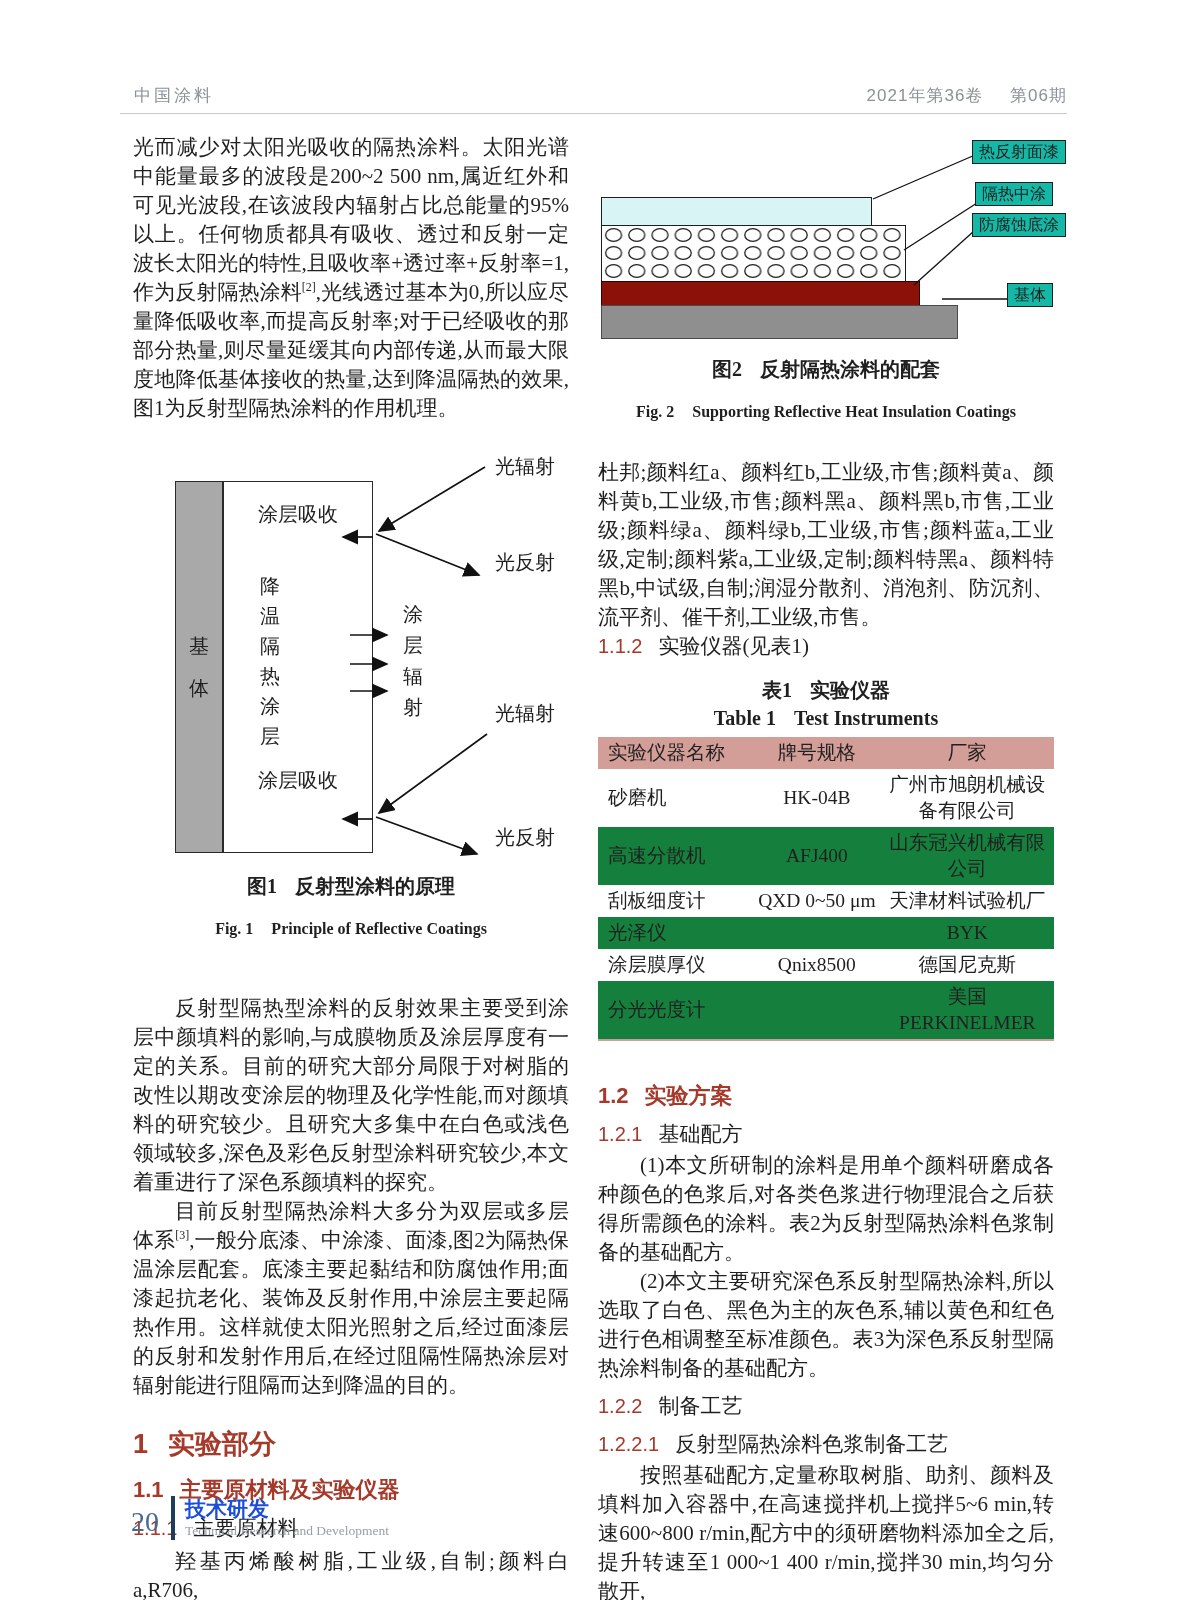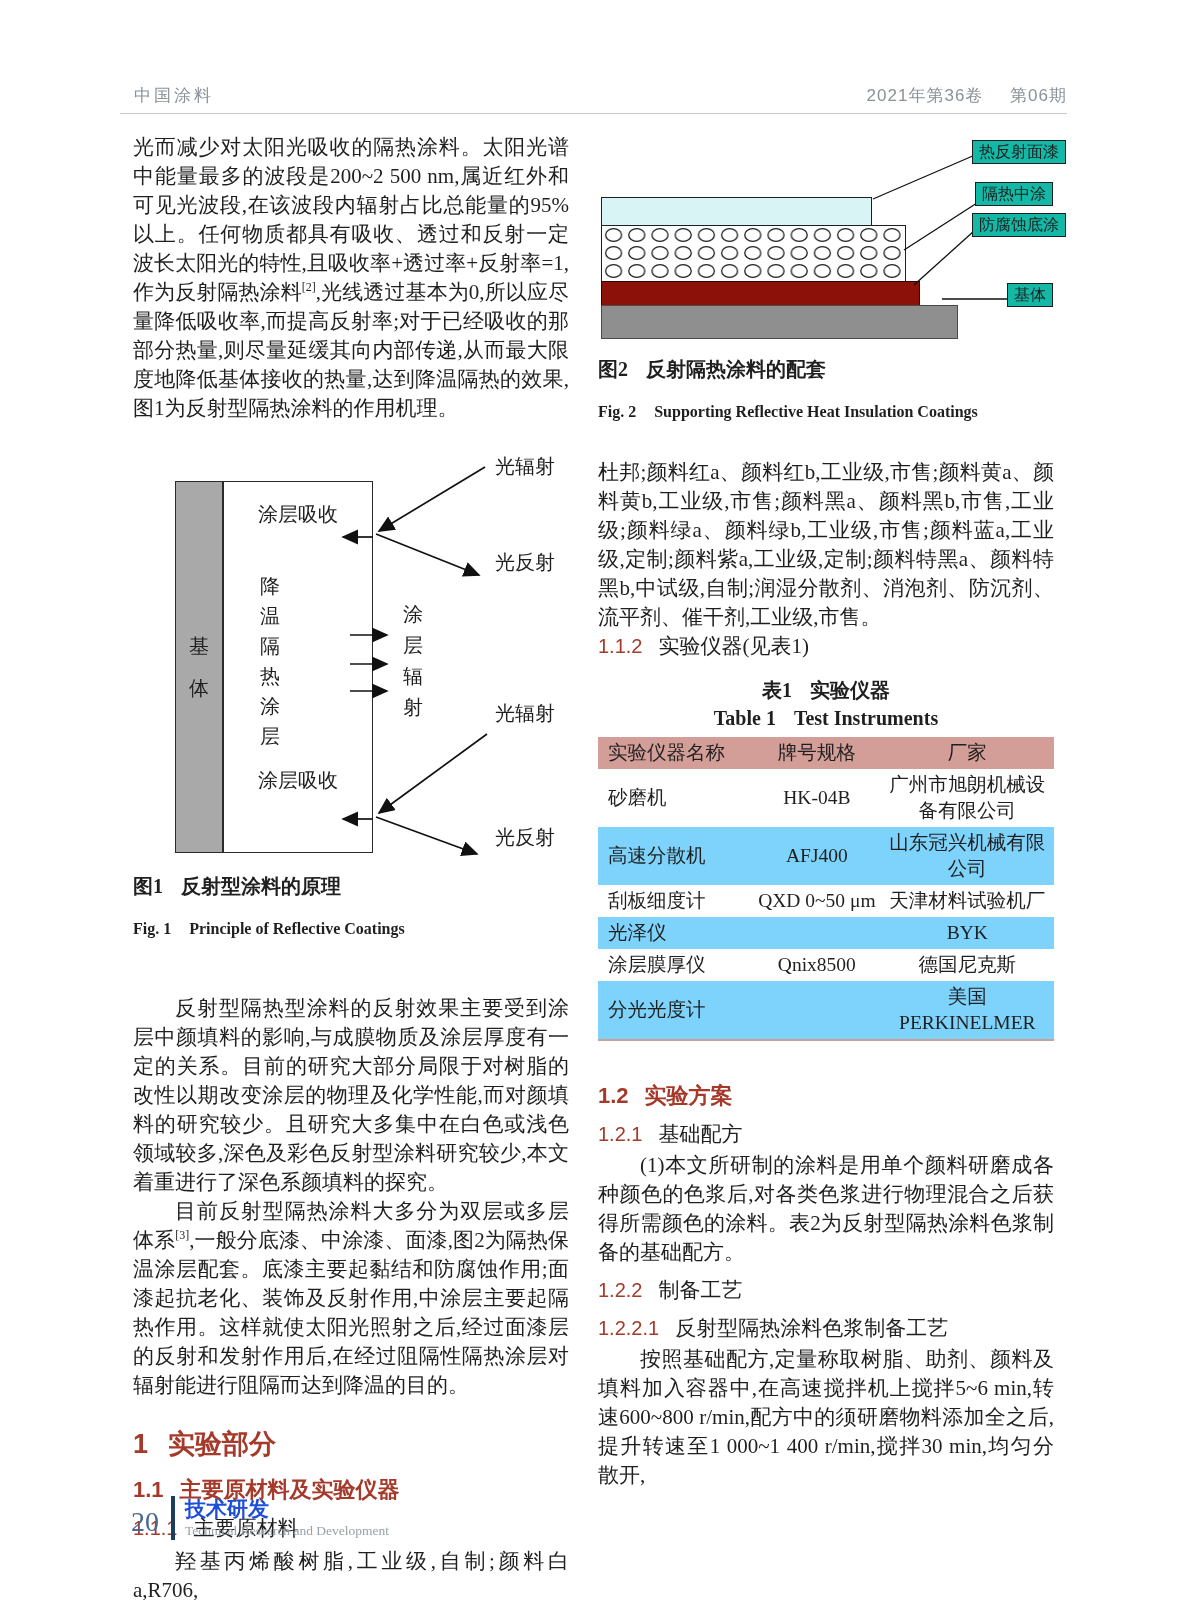--- a/index.html
+++ b/index.html
@@ -64,21 +64,21 @@
   .fig1 .absorb-bottom { position:absolute; left:90px; top:318px; width:150px; text-align:center; font-size:20px; }
   .fig1 .coating-vert  { position:absolute; left:125px; top:122px; width:24px; font-size:20px; line-height:30px; }
   .fig1 .radiate-vert  { position:absolute; left:268px; top:150px; width:24px; font-size:20px; line-height:31px; }
   .fig1 .lbl { position:absolute; font-size:20px; white-space:nowrap; }
   .fig1 .lbl-in-top  { left:362px; top:4px; }
   .fig1 .lbl-ref-top { left:362px; top:100px; }
   .fig1 .lbl-in-bot  { left:362px; top:251px; }
   .fig1 .lbl-ref-bot { left:362px; top:375px; }
   .fig1 svg.arrows { position:absolute; left:0; top:0; }
   
-  .caption { margin-top:8px; text-align:left; font-weight:bold; }
+  .caption { margin-top:8px; text-align:center; font-weight:bold; }
   .caption .cn { font-size:20px; }
   .caption .en { font-size:16px; margin-top:20px; }
   .caption .gap { display:inline-block; width:18px; }
   
   .fig2 { position:relative; width:456px; height:207px; }
   .fig2 .layer { position:absolute; border:1.3px solid #1e1e1e; }
   .fig2 .layer-top    { left:3px; top:64px;  width:271px; height:29px; background:#d9f4f4; }
   .fig2 .layer-mid    { left:3px; top:92px;  width:305px; height:57px; background:#ffffff; }
   .fig2 .layer-primer { left:3px; top:148px; width:319px; height:25px; background:#8c1108; border-color:#300303; }
   .fig2 .layer-base   { left:3px; top:172px; width:357px; height:34px; background:#8f8f8f; border-color:#4a4a4a; }
@@ -95,21 +95,21 @@
   .tbl-title { margin-top:16px; text-align:center; font-weight:bold; }
   .tbl-title .cn { font-size:20px; }
   .tbl-title .en { font-size:20px; margin-top:3px; }
   .tbl-title .gap { display:inline-block; width:18px; }
   table.instruments { width:100%; border-collapse:collapse; margin-top:7px; font-size:19.5px; }
   table.instruments th, table.instruments td { font-weight:normal; padding:3px 4px; line-height:26px; }
   table.instruments th:first-child, table.instruments td:first-child { text-align:left; padding-left:10px; width:34%; }
   table.instruments th:nth-child(2), table.instruments td:nth-child(2) { text-align:center; width:28%; }
   table.instruments th:nth-child(3), table.instruments td:nth-child(3) { text-align:center; width:38%; }
   table.instruments tr.hdr  { background:#d49e98; }
-  table.instruments tr.alt  { background:#7dd3fc; }
+  table.instruments tr.alt  { background:#15803d; }
   table.instruments tr:last-child { border-bottom:2px solid #c9a09a; }
   
   .page-footer { position:absolute; left:131px; top:1496px; display:flex; align-items:center; }
   .page-footer .pagenum {
     font-size:28px; color:#46698e; margin-right:12px; margin-top:8px;
     font-family:"Liberation Serif","DejaVu Serif",serif;
   }
   .page-footer .bar { width:4px; height:44px; background:#1e3c5e; margin-right:10px; }
   .page-footer .sec-cn {
     font-family:"Liberation Sans","DejaVu Sans",sans-serif;
@@ -298,20 +298,21 @@
     <div class="h2-heading" style="margin-top:40px;">
       <span class="num">1.2</span>
       <span class="txt">实验方案</span>
     </div>
     <div class="h3-heading">
       <span class="num">1.2.1</span>
       <span class="txt">基础配方</span>
     </div>
 
     <p class="body-text indent" style="margin-top:2px;">(1)本文所研制的涂料是用单个颜料研磨成各种颜色的色浆后,对各类色浆进行物理混合之后获得所需颜色的涂料。表2为反射型隔热涂料色浆制备的基础配方。</p>
+    <p class="body-text indent">(2)本文主要研究深色系反射型隔热涂料,所以选取了白色、黑色为主的灰色系,辅以黄色和红色进行色相调整至标准颜色。表3为深色系反射型隔热涂料制备的基础配方。</p>
 
     <div class="h3-heading">
       <span class="num">1.2.2</span>
       <span class="txt">制备工艺</span>
     </div>
     <div class="h3-heading">
       <span class="num">1.2.2.1</span>
       <span class="txt">反射型隔热涂料色浆制备工艺</span>
     </div>
 

